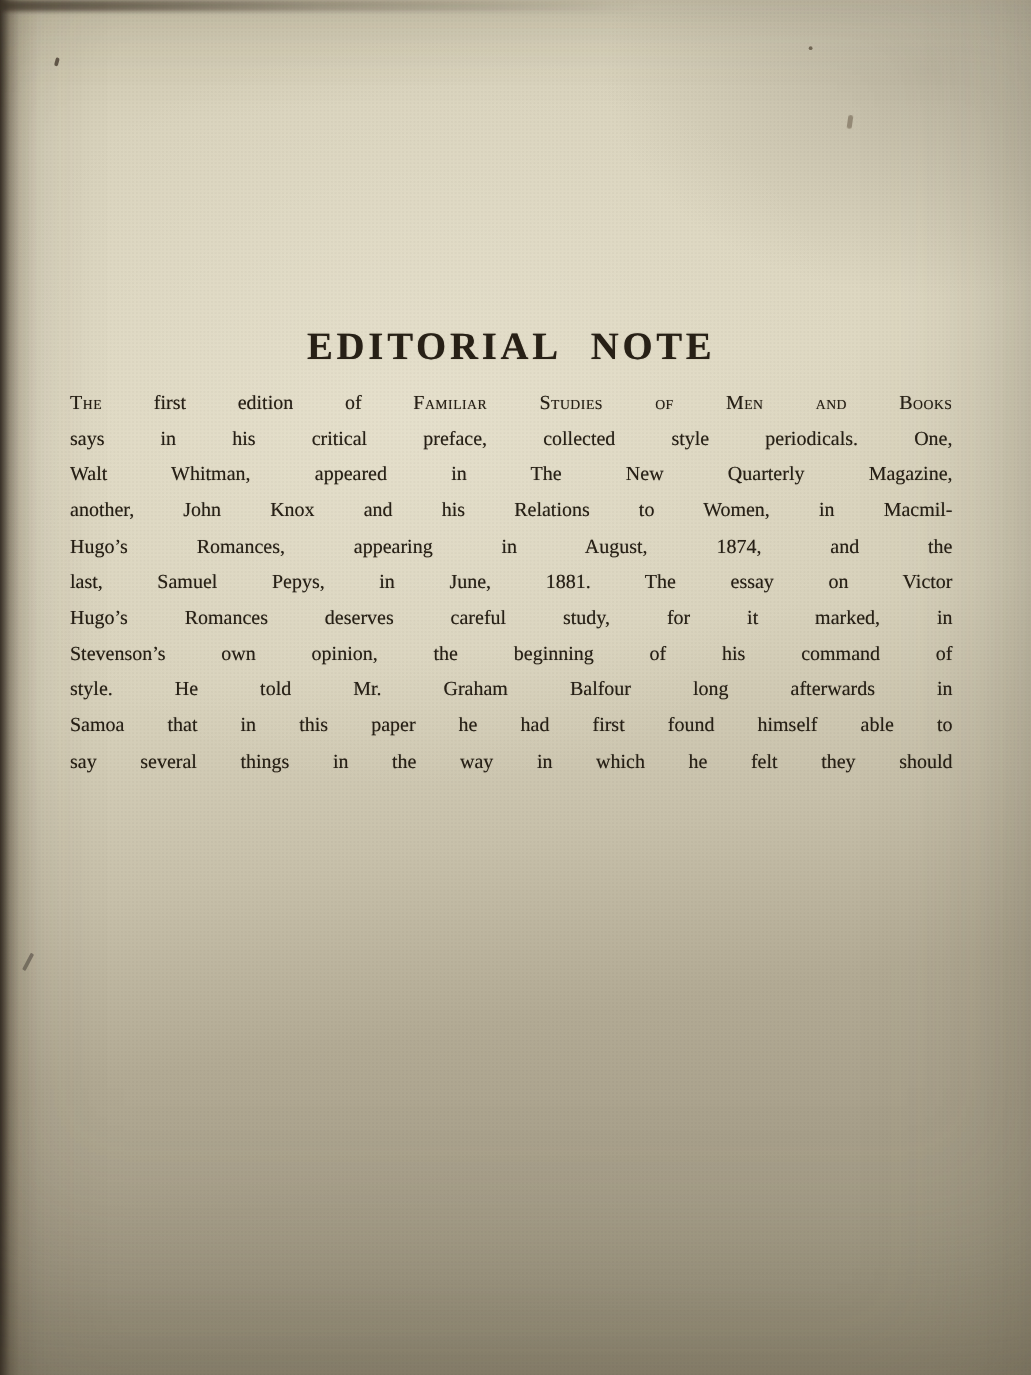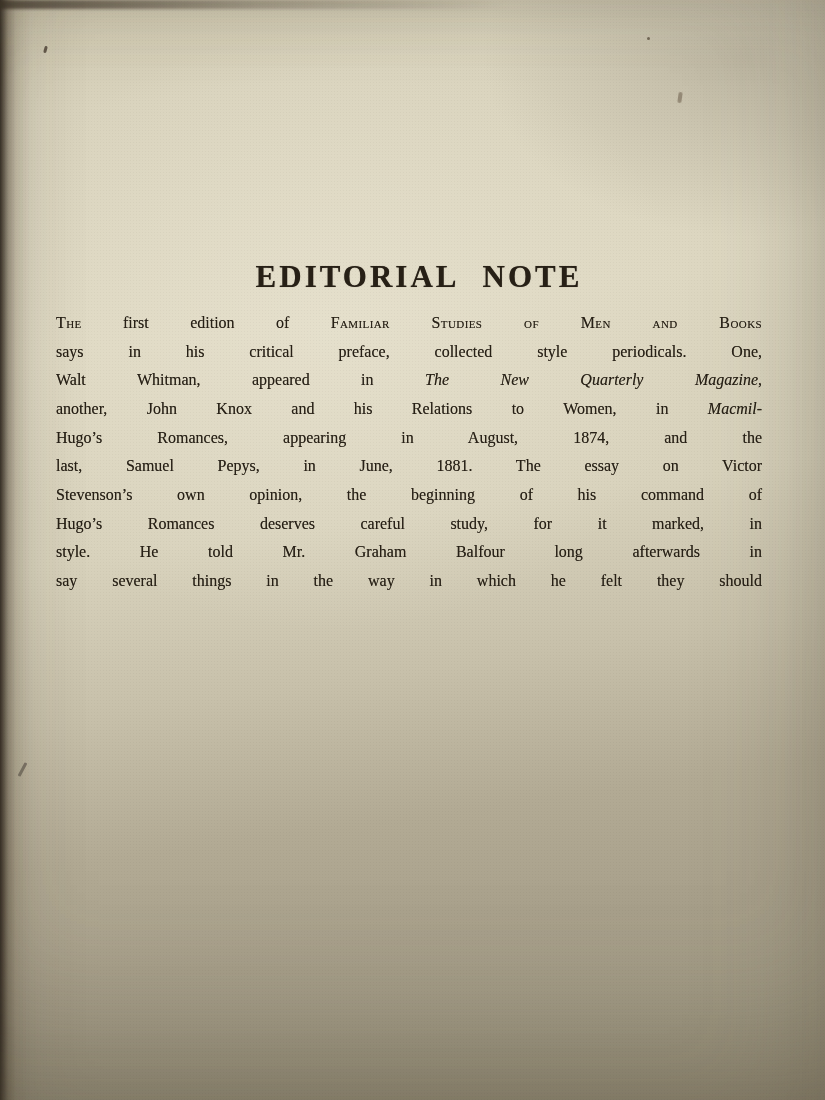--- a/index.html
+++ b/index.html
@@ -70,21 +70,21 @@
       rgba(52,42,32,0.75),
       rgba(52,42,32,0.28) 50%,
       rgba(52,42,32,0) 100%);
     filter: blur(1.5px);
     pointer-events: none;
   }
 
   .title {
     position: absolute;
     top: 238px;
-    left: 66px;
+    left: 56px;
     width: 706px;
     text-align: center;
     font-size: 31px;
     font-weight: bold;
     letter-spacing: 3px;
     word-spacing: 14px;
     color: var(--ink, #27201 6);
     text-shadow: 0 0 0.7px rgba(34,27,18,0.55);
   }
 
@@ -99,21 +99,21 @@
     text-shadow: 0 0 0.6px rgba(34,27,18,0.5);
   }
   .tline {
     text-align: justify;
     text-align-last: justify;
   }
   .tline.last {
     text-align-last: left;
   }
   .sc { font-variant-caps: small-caps; letter-spacing: 0.4px; }
-  .it { font-style: italic; }
+  .it { }
 
   
   .speck-a {
     position: absolute; left: 44px; top: 46px;
     width: 3px; height: 7px;
     background: #4a3f33; border-radius: 2px;
     transform: rotate(15deg); opacity: 0.8;
   }
   .speck-b {
     position: absolute; left: 647px; top: 37px;
@@ -150,20 +150,21 @@
 
   <h1 class="title">EDITORIAL NOTE</h1>
 
   <div class="para">
       <div class="tline"><span class="sc">The</span><span> first edition of </span><span class="sc">Familiar Studies of Men and Books</span></div>
       <div class="tline"><span>says in his critical preface, collected style periodicals. One,</span></div>
       <div class="tline"><span>Walt Whitman, appeared in </span><span class="it">The New Quarterly Magazine</span><span>,</span></div>
       <div class="tline"><span>another, John Knox and his Relations to Women, in </span><span class="it">Macmil-</span></div>
       <div class="tline"><span>Hugo’s Romances, appearing in August, 1874, and the</span></div>
       <div class="tline"><span>last, Samuel Pepys, in June, 1881. The essay on Victor</span></div>
+      <div class="tline"><span>Hugo’s Romances deserves careful study, for it marked, in</span></div>
       <div class="tline"><span>Stevenson’s own opinion, the beginning of his command of</span></div>
-      <div class="tline"><span>Hugo’s Romances deserves careful study, for it marked, in</span></div>
       <div class="tline"><span>style. He told Mr. Graham Balfour long afterwards in</span></div>
+      <div class="tline"><span>Samoa that in this paper he had first found himself able to</span></div>
       <div class="tline"><span>say several things in the way in which he felt they should</span></div>
     </div>
 
   <div class="vignette"></div>
 </div>
 
 </body></html>

